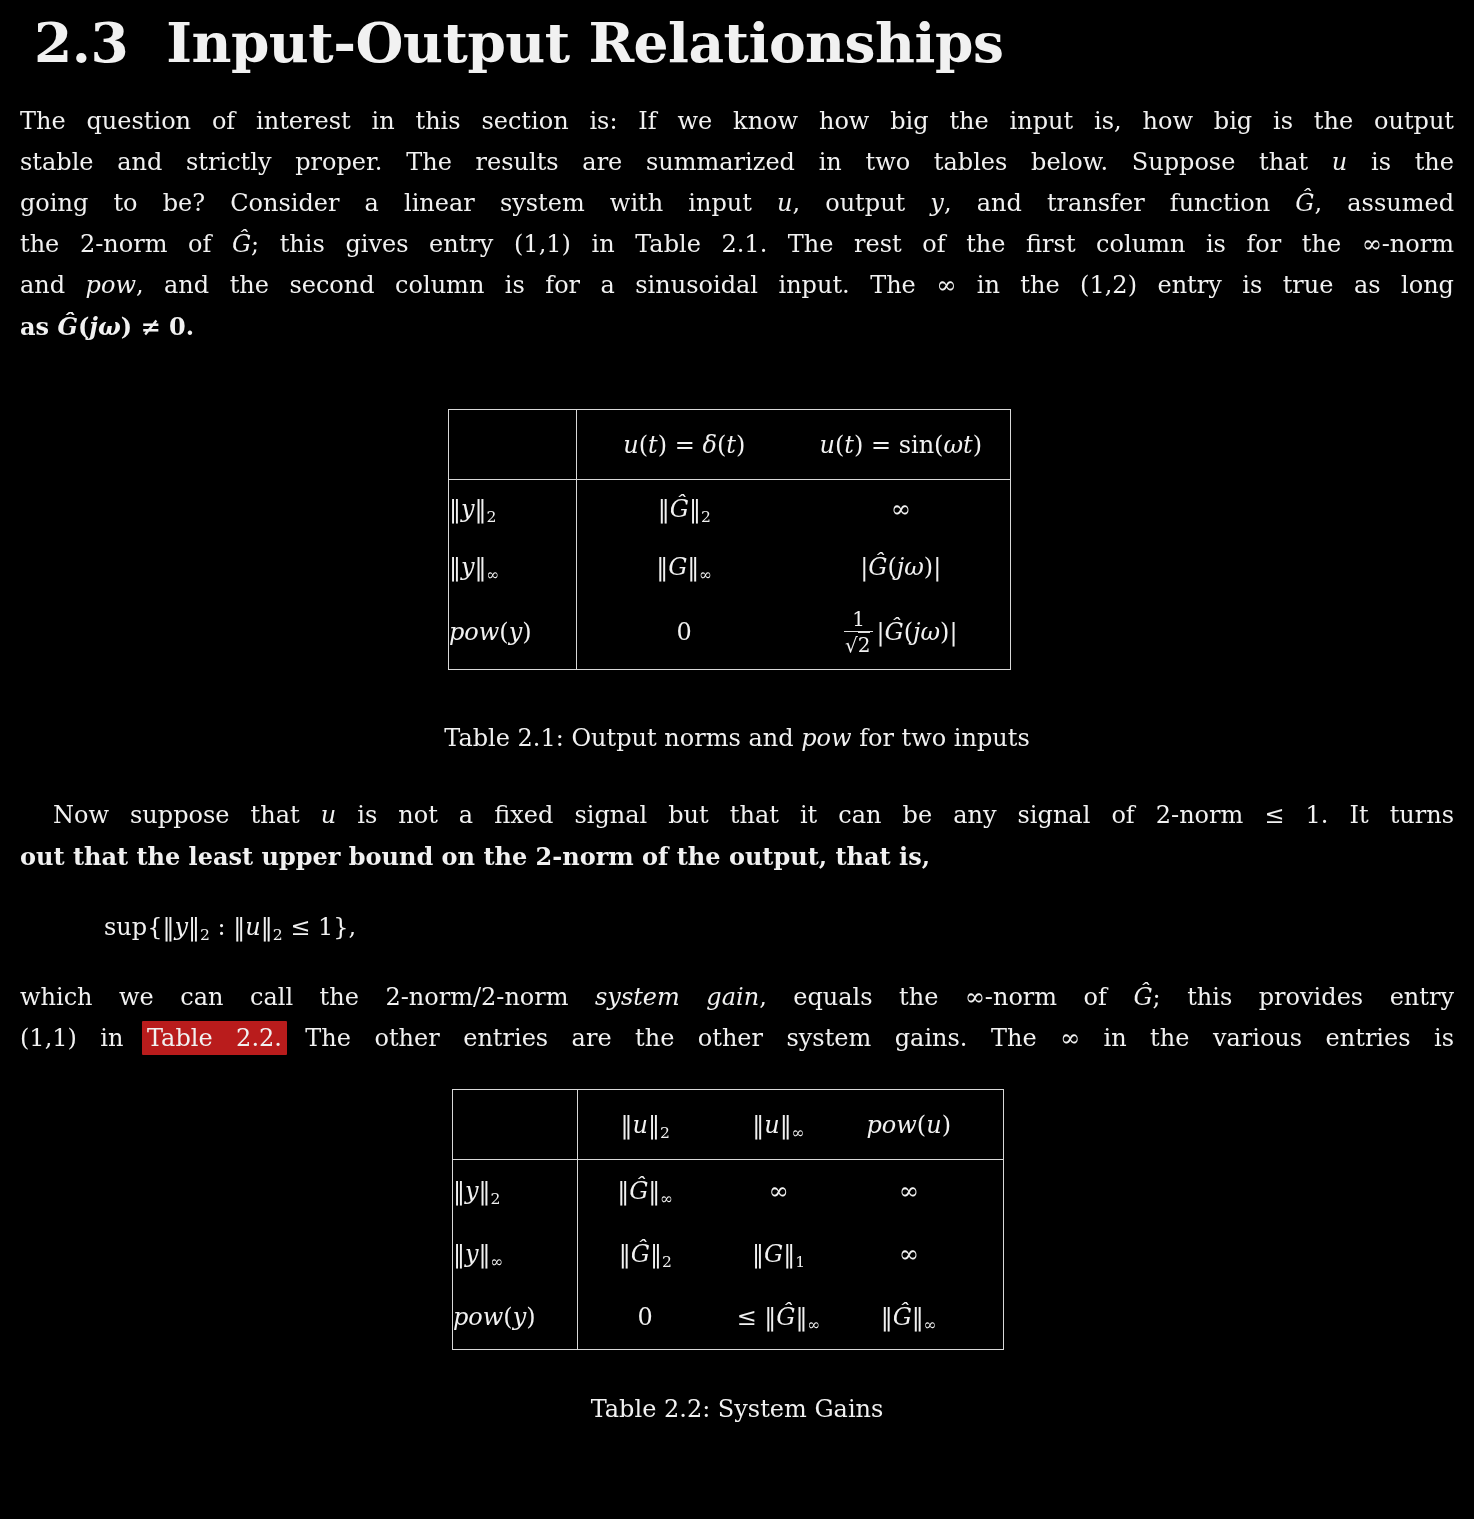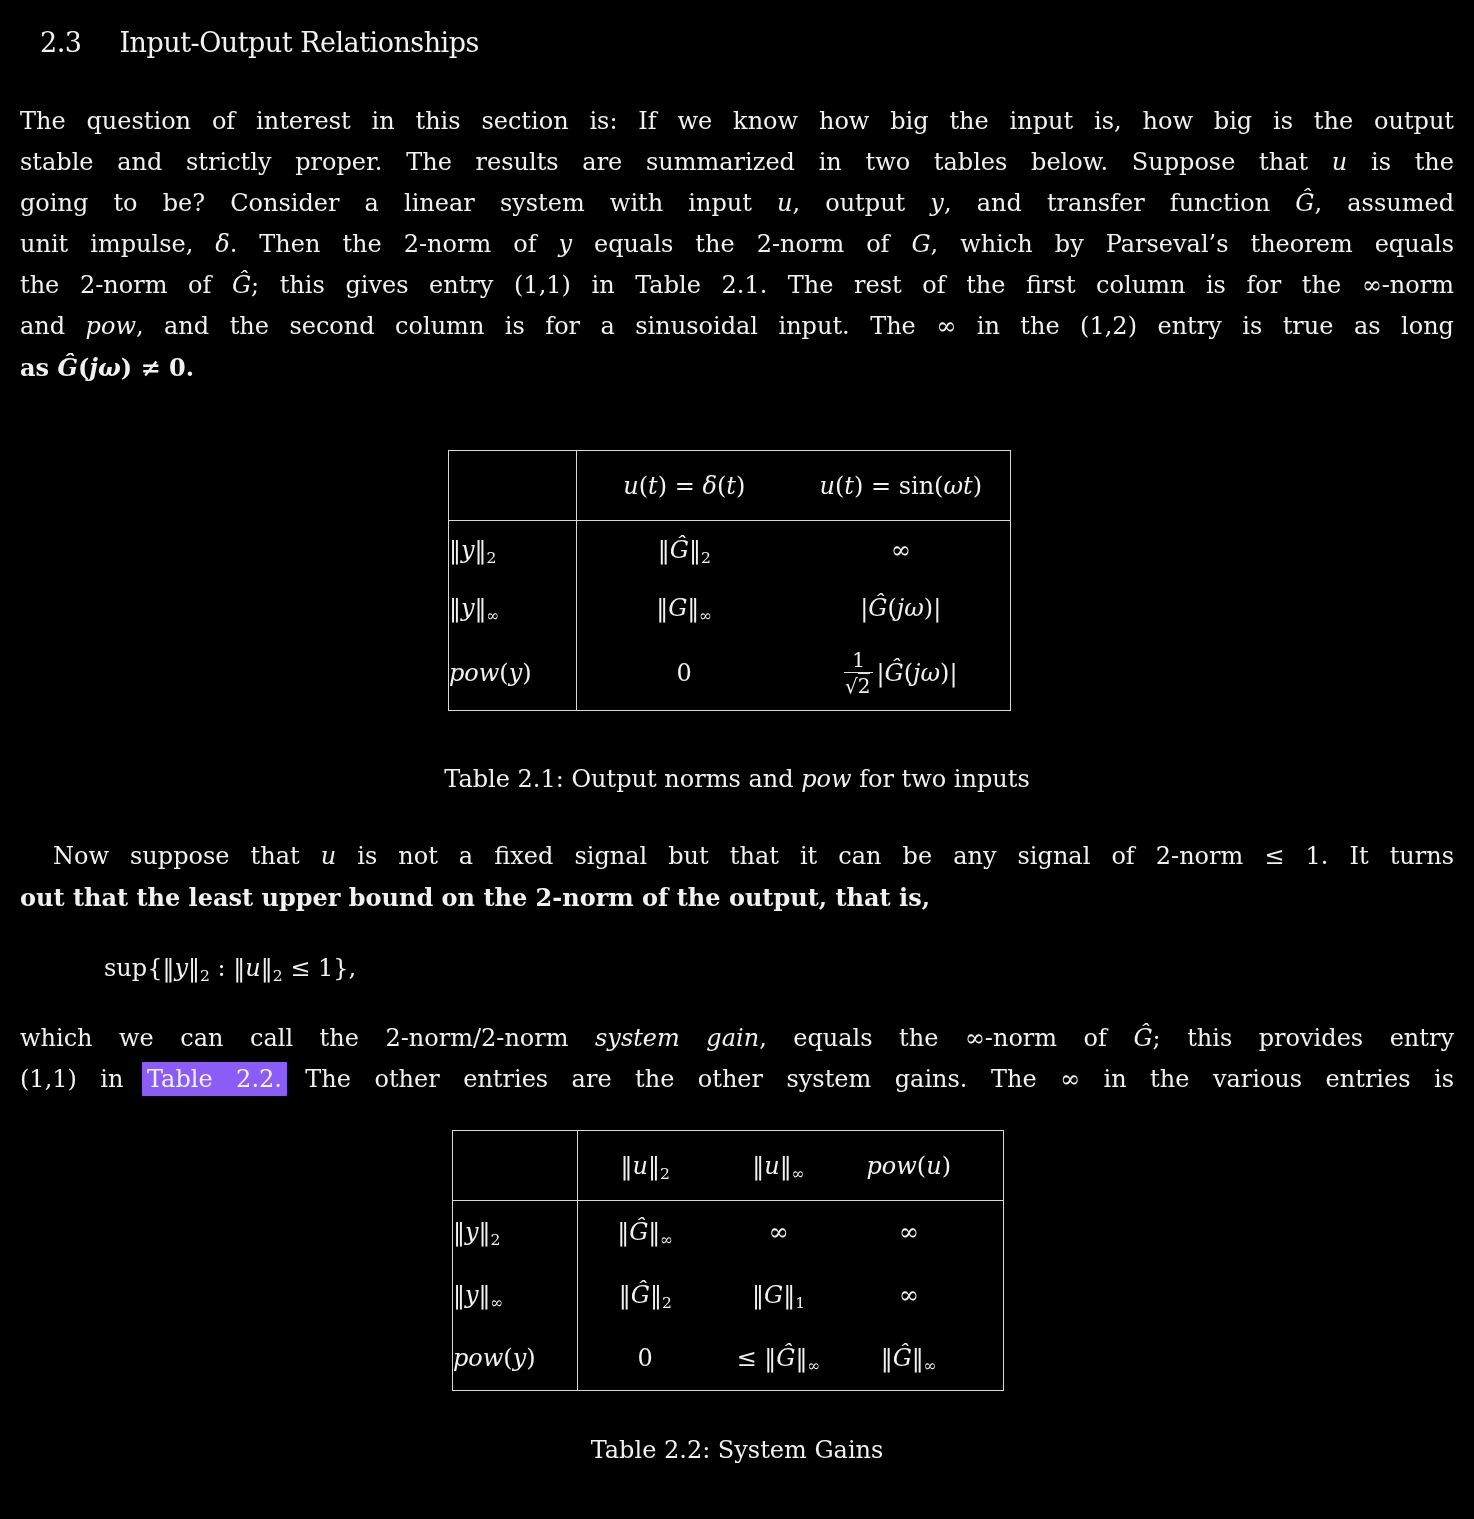--- a/index.html
+++ b/index.html
@@ -4,37 +4,37 @@
 <style>
   html,body{margin:0;padding:0;}
   body{
     width:1474px;height:1519px;overflow:hidden;
     background:#000000;color:#f1f1f1;
     font-family:"DejaVu Serif","DejaVu Sans",serif;
     font-size:24px;
   }
   .content{padding:14px 20px 0 20px;}
 
-  .heading{font-weight:normal;font-size:27px;line-height:50px;margin:4px 0 0 20px;letter-spacing:-0.5px;}
+  .heading{font-weight:bold;font-size:55px;line-height:50px;margin:4px 0 0 14px;letter-spacing:-0.5px;}
   .sectitle{margin-left:38px;}
 
   .para{margin:0;}
   .p1{margin-top:33px;}
   .p2{margin-top:36px;}
   .p3{margin-top:29px;}
   .jline{line-height:41px;text-align:justify;text-align-last:justify;}
   .jline.last{text-align-last:left;font-weight:bold;}
   .indent{text-indent:33px;}
 
   .formula{margin-top:30px;padding-left:84px;line-height:41px;}
 
   .m-i{font-style:italic;}
   .m-r{font-style:normal;}
   sub.m-sub{font-size:65%;vertical-align:-0.30em;line-height:0;}
-  .m-box{background:#8b5cf6;padding:3px 5px;margin:-3px -5px;border-radius:1px;}
+  .m-box{background:#b91c1c;padding:3px 5px;margin:-3px -5px;border-radius:1px;}
 
   table.mtable{border-collapse:collapse;table-layout:fixed;border:1.5px solid #d8d8d8;}
   table.mtable td{padding:0;vertical-align:middle;}
   td.lab{border-right:1.5px solid #d8d8d8;padding-left:19px;text-align:left;}
   tr.head td{border-bottom:1.5px solid #d8d8d8;}
   td.c{text-align:center;}
 
   .t1{margin:62px 0 0 428px;width:562px;padding-left:35px;}
   .t1 col.cl{width:128px;} .t1 col.c1{width:215px;} .t1 col.c2{width:219px;}
   .t1 tr.head{height:70px;}
@@ -61,21 +61,20 @@
 <div class="content">
 
   <div class="heading">
     <span>2.3</span><span class="sectitle">Input-Output Relationships</span>
   </div>
 
   <div class="para p1">
     <div class="jline"><span><span class="m-r">The question of interest in this section is: If we know how big the input is, how big is the output</span></span></div>
     <div class="jline"><span><span class="m-r">stable and strictly proper. The results are summarized in two tables below. Suppose that </span><span class="m-i">u</span><span class="m-r"> is the</span></span></div>
     <div class="jline"><span><span class="m-r">going to be? Consider a linear system with input </span><span class="m-i">u</span><span class="m-r">, output </span><span class="m-i">y</span><span class="m-r">, and transfer function </span><span class="m-i">Ĝ</span><span class="m-r">, assumed</span></span></div>
-    <div class="jline"><span><span class="m-r">unit impulse, </span><span class="m-i">δ</span><span class="m-r">. Then the 2-norm of </span><span class="m-i">y</span><span class="m-r"> equals the 2-norm of </span><span class="m-i">G</span><span class="m-r">, which by Parseval’s theorem equals</span></span></div>
     <div class="jline"><span><span class="m-r">the 2-norm of </span><span class="m-i">Ĝ</span><span class="m-r">; this gives entry (1,1) in Table 2.1. The rest of the first column is for the ∞-norm</span></span></div>
     <div class="jline"><span><span class="m-r">and </span><span class="m-i">pow</span><span class="m-r">, and the second column is for a sinusoidal input. The ∞ in the (1,2) entry is true as long</span></span></div>
     <div class="jline last"><span><span class="m-r">as </span><span class="m-i">Ĝ</span><span class="m-r">(</span><span class="m-i">jω</span><span class="m-r">) ≠ 0.</span></span></div>
   </div>
 
   <table class="mtable t1">
     <colgroup>
         <col class="cl">
         <col class="c1">
         <col class="c2">

